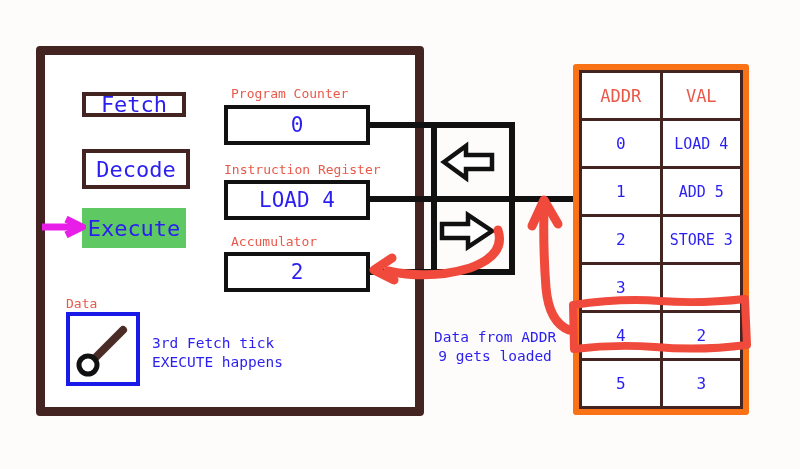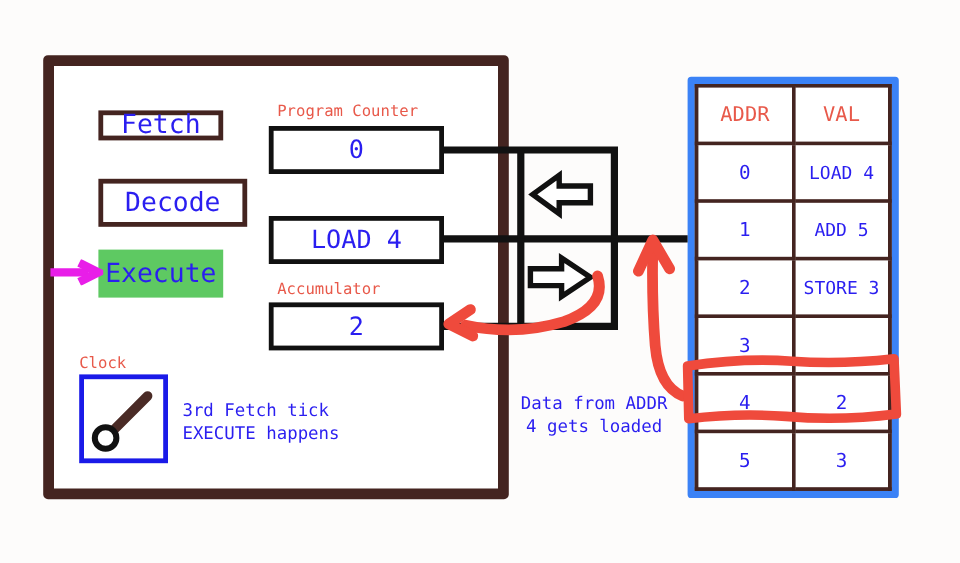--- a/index.html
+++ b/index.html
@@ -95,21 +95,21 @@
   #ram-title {
     left: 0; top: 38px; width: 800px;
     text-align: center;
     color: #e8594a; font-size: 19px;
     pointer-events: none;
   }
   #ram-title span { position: relative; left: 83px; }
   #ram-table {
     left: 573px; top: 64px;
     width: 176px;
-    border: 6px solid #3b82f6;
+    border: 6px solid #f97316;
     border-radius: 3px;
     background: #442420;
     box-sizing: border-box;
     border-collapse: separate;
   }
   #ram-table table {
     border-collapse: collapse;
     width: 100%;
     background: #442420;
   }
@@ -140,59 +140,60 @@
 <body>
 
 <div id="canvas">
 
   <div id="cpu-frame" class="abs"></div>
 
   <div class="stage-box abs" id="stage-fetch" style="left:82px; top:92px; width:104px; height:25px;">
     <span>Fetch</span>
   </div>
 
-  <div class="stage-box abs" id="stage-decode" style="left:82px; top:149px; width:124px; height:40px;">
+  <div class="stage-box abs" id="stage-decode" style="left:82px; top:149px; width:108px; height:40px;">
     <span>Decode</span>
   </div>
 
   <div class="stage-box abs" id="stage-execute" style="left: 82px; top: 208px; width: 104px; height: 40px; background: rgb(94, 201, 98);">
     <span>Execute</span>
   </div>
 
   <svg id="execute-pointer" class="abs" viewBox="0 0 46 22">
     <path d="M2,11 L34,11" stroke="#e81ee8" stroke-width="7" stroke-linecap="butt" fill="none"></path>
     <path d="M26,3 L42,11 L26,19" stroke="#e81ee8" stroke-width="7" fill="none" stroke-linejoin="miter" stroke-linecap="butt"></path>
   </svg>
 
   <div class="reg-label abs" style="left:231px; top:86px;">Program Counter</div>
   <div class="reg-box abs" style="left:224px; top:105px; width:146px; height:40px;">
     <span>0</span>
   </div>
 
+  <div class="reg-label abs" style="left:224px; top:162px;">Instruction Register</div>
   <div class="reg-box abs" style="left:224px; top:180px; width:146px; height:40px;">
     <span>LOAD 4</span>
   </div>
 
   <div class="reg-label abs" style="left:231px; top:234px;">Accumulator</div>
   <div class="reg-box abs" style="left:224px; top:252px; width:146px; height:40px;">
     <span>2</span>
   </div>
 
-  <div id="clock-label" class="abs">Clock</div>
+  <div id="clock-label" class="abs">Data</div>
   <div id="clock-box" class="abs">
     <svg width="100%" height="100%" viewBox="0 0 66 66">
       <line x1="19" y1="48" x2="53" y2="14" stroke="#4a2b26" stroke-width="8" stroke-linecap="round"></line>
       <circle cx="18" cy="49" r="9" stroke="#111111" stroke-width="5" fill="#ffffff"></circle>
     </svg>
   </div>
   <div id="clock-note" class="abs"><span>3rd Fetch tick</span>
 <span>EXECUTE happens</span></div>
 
   <div id="bus-note" class="abs"><span>Data from ADDR</span>
-<span>4 gets loaded</span></div>
+<span>9 gets loaded</span></div>
 
 
   <div id="ram-table" class="abs">
     <table>
       <tbody id="ram-body">
           <tr>
             <td class="hdr">ADDR</td>
             <td class="hdr">VAL</td>
           </tr>
           <tr>

